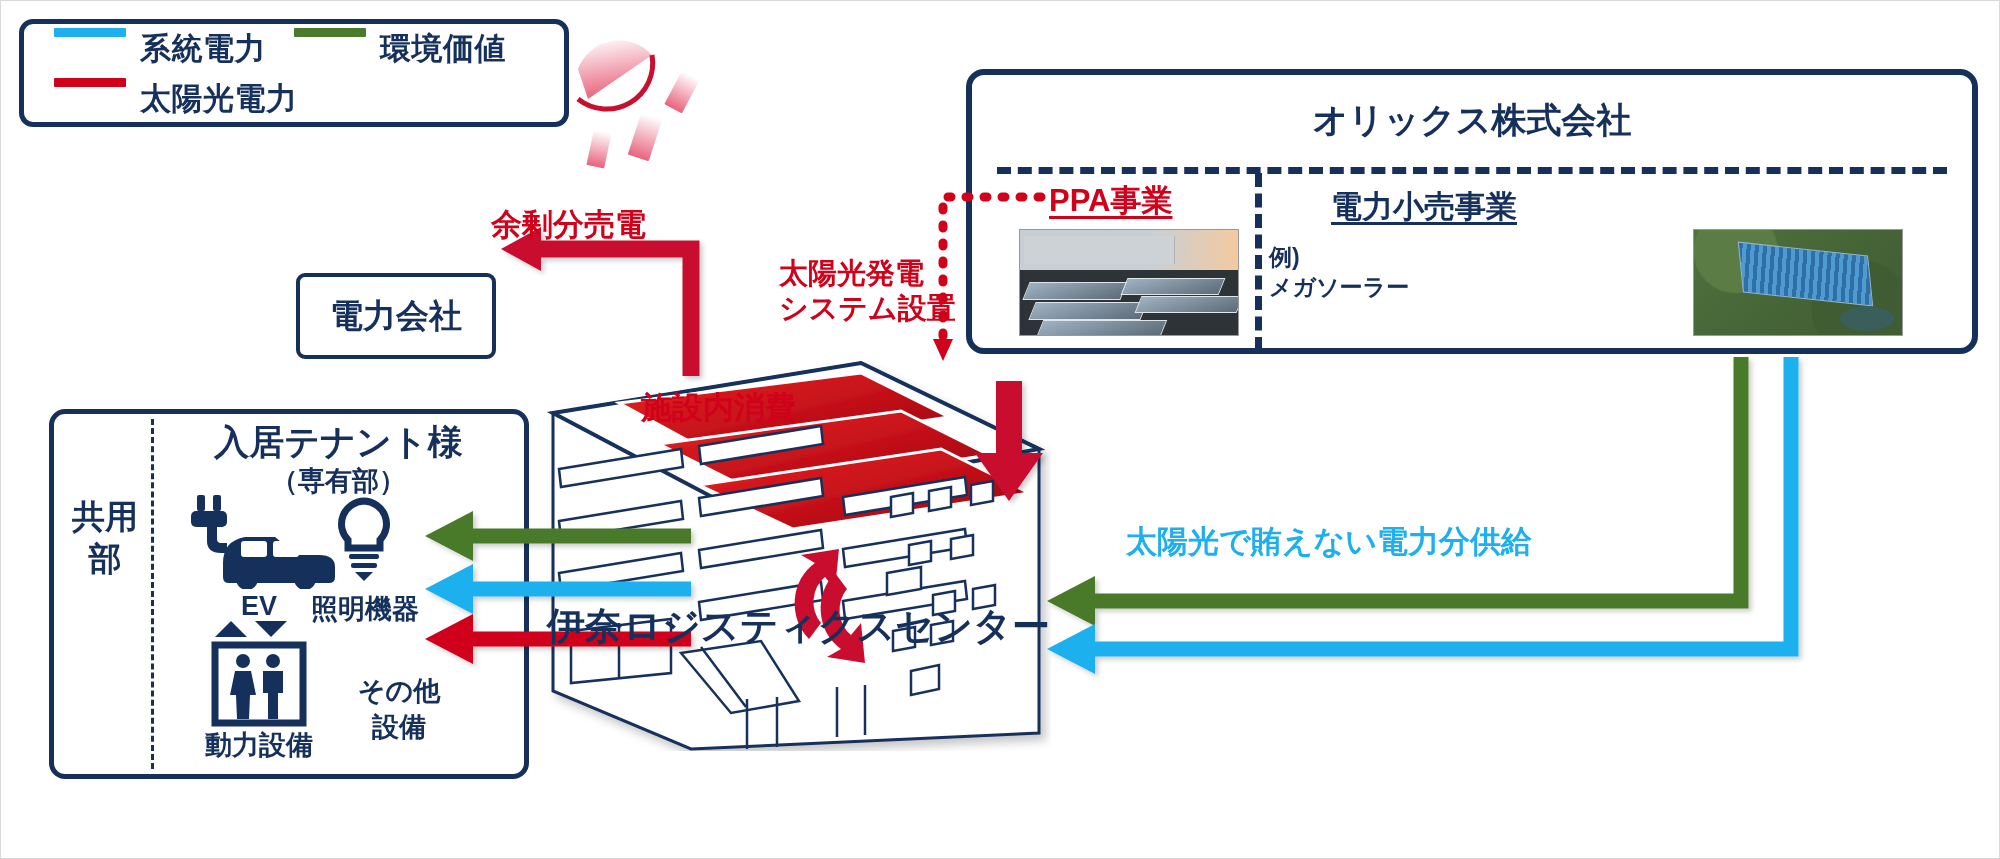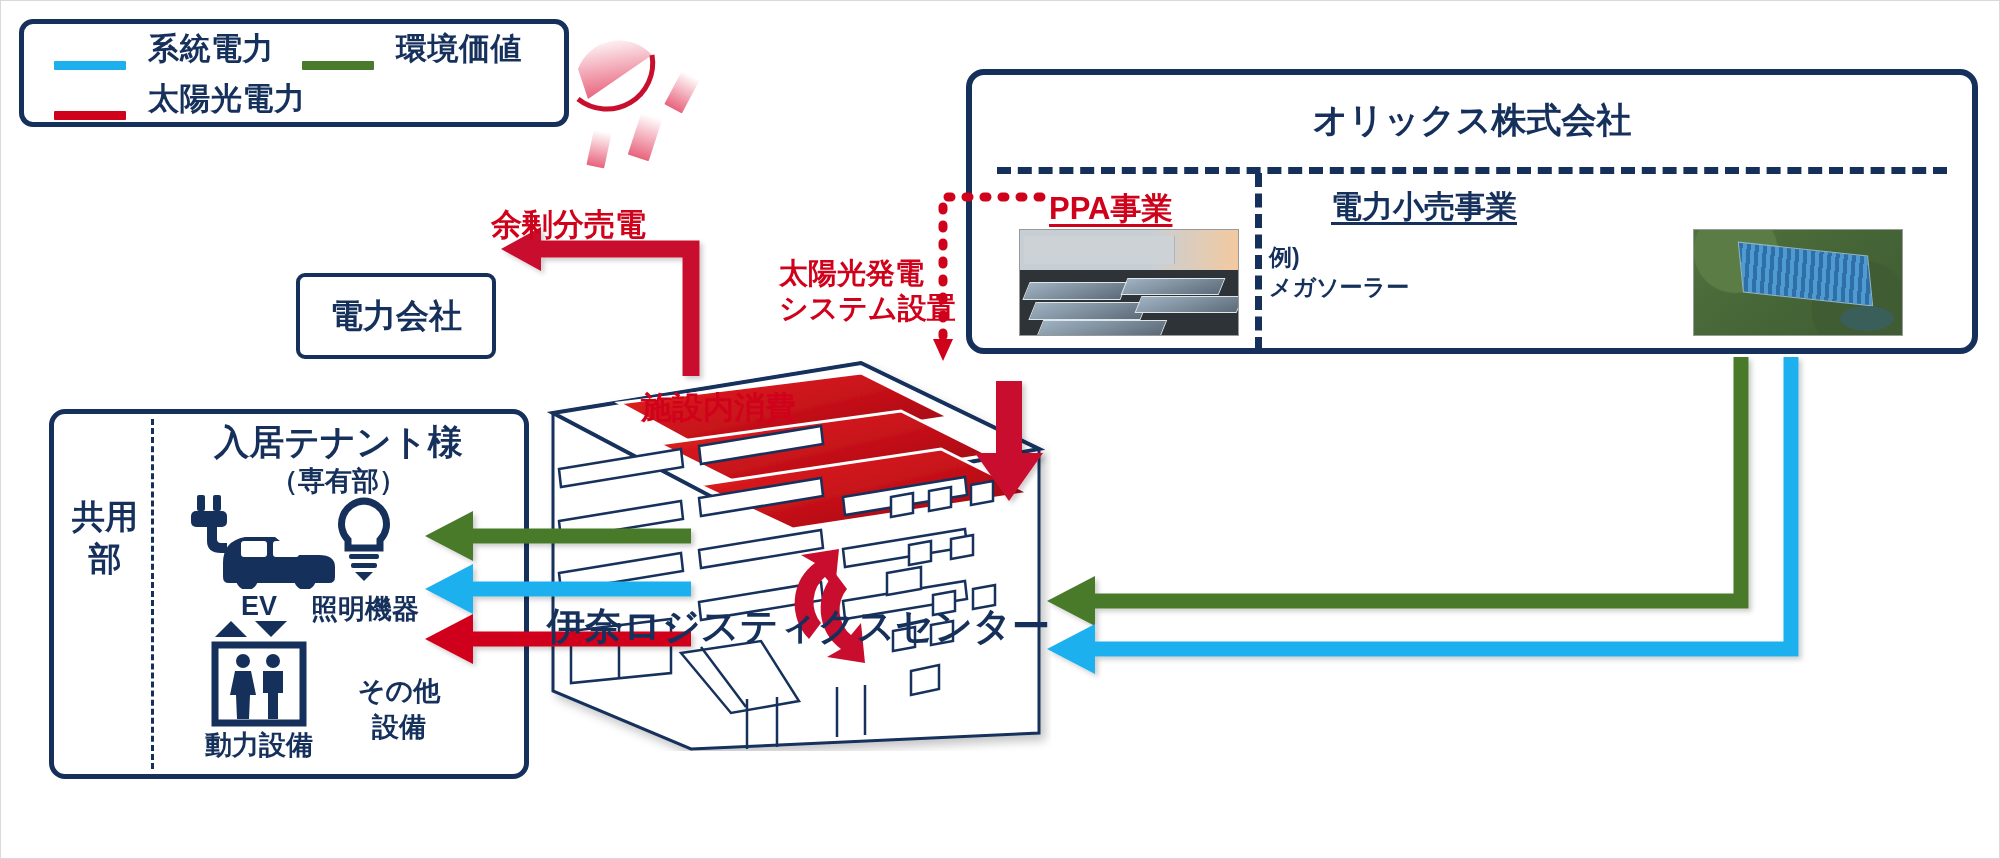--- a/index.html
+++ b/index.html
@@ -3,21 +3,21 @@
 <meta charset="utf-8">
 <style>
   html,body{margin:0;padding:0;background:#fff;}
   body{font-family:"Liberation Sans","DejaVu Sans",sans-serif;}
   #stage{position:relative;width:2000px;height:859px;background:#ffffff;overflow:hidden;border:1px solid #d9d9d9;box-sizing:border-box;}
   .abs{position:absolute;}
 
   
   #legend{left:18px;top:18px;width:550px;height:108px;border:5px solid #16305c;border-radius:14px;background:#fff;box-sizing:border-box;}
   .legend-row{display:flex;align-items:center;height:50px;}
-  .legend-item{display:flex;align-items:flex-end;gap:8px;}
+  .legend-item{display:flex;align-items:flex-start;}
   .swatch{width:72px;height:9px;border-radius:1px;margin:0 14px 0 30px;flex:none;}
   .legend-label{font-size:31px;font-weight:bold;color:#16305c;letter-spacing:.5px;white-space:nowrap;}
 
   
   #sun{left:575px;top:20px;width:140px;height:170px;}
 
   
   #powerco{left:295px;top:272px;width:200px;height:86px;border:4px solid #16305c;border-radius:9px;background:#fff;display:flex;align-items:center;justify-content:center;box-sizing:border-box;}
   #powerco span{font-size:33px;font-weight:bold;color:#16305c;}
 
@@ -31,21 +31,21 @@
 
   
   #building{left:530px;top:300px;width:520px;height:450px;}
 
   
   #orix{left:965px;top:68px;width:1012px;height:285px;border:6px solid #16305c;border-radius:18px;background:#fff;box-sizing:border-box;}
   #orix-title{left:965px;top:96px;width:1012px;text-align:center;font-size:35px;font-weight:bold;color:#16305c;text-underline-offset:5px;}
   #orix-hdash{left:996px;top:166px;width:950px;border-top:7px dashed #16305c;}
   #orix-vdash{left:1254px;top:172px;height:178px;border-left:7px dashed #16305c;}
   .biz-title{font-size:31px;font-weight:bold;text-decoration:underline;text-underline-offset:5px;}
-  #ppa-title{left:1048px;top:187px;color:#d0021b;}
+  #ppa-title{left:1048px;top:179px;color:#d0021b;}
   #retail-title{left:1330px;top:185px;color:#16305c;}
   #mega-note{left:1268px;top:242px;font-size:23px;font-weight:bold;color:#16305c;line-height:1.3;}
 
   
   .photo{border:1px solid #999;overflow:hidden;position:absolute;}
   #ppa-photo{left:1018px;top:228px;width:218px;height:105px;
     background:linear-gradient(#b9c4cc 0 38%,#2e3338 38% 100%);}
   #ppa-photo .sky{position:absolute;left:0;top:0;right:0;height:38%;background:linear-gradient(90deg,#c8cfd4 60%,#f3c9a0 100%);}
   #ppa-photo .bldg{position:absolute;left:4px;top:6px;width:150px;height:28px;background:#cdd2d6;border-right:1px solid #aeb4b8;}
   #ppa-photo .panel{position:absolute;background:linear-gradient(160deg,#9fb2c2,#5d6b79);border:1px solid #dfe6ea;transform:skewX(-22deg);}
@@ -300,15 +300,16 @@
     <g filter="url(#ashadow)">
       <path d="M1790,356 L1790,648 L1092,648" fill="none" stroke="#1eb0ee" stroke-width="15"></path>
       <path d="M1046,648 L1094,623 L1094,673 Z" fill="#1eb0ee"></path>
     </g>
   </svg>
 
   <div id="lbl-surplus" class="lbl">余剰分売電</div>
   <div id="lbl-install" class="lbl">太陽光発電
 システム設置</div>
   <div id="lbl-onsite" class="lbl">施設内消費</div>
+  <div id="lbl-grid-supply" class="lbl">太陽光で賄えない電力分供給</div>
   <div id="bottom-title" class="abs">伊奈ロジスティクスセンター</div>
 
 </div>
 
 </body></html>

